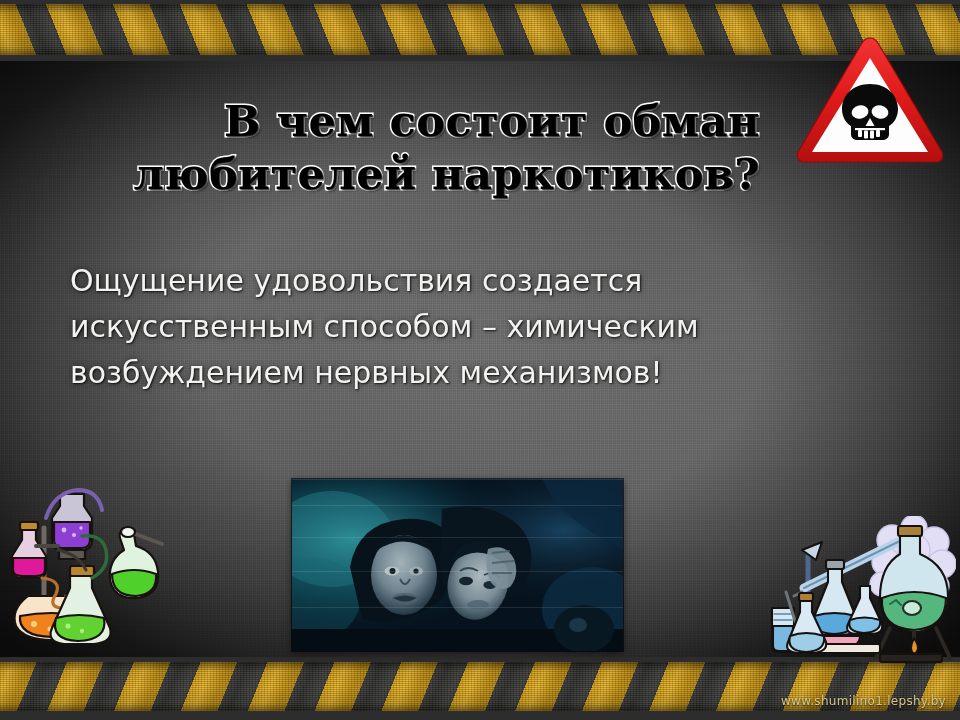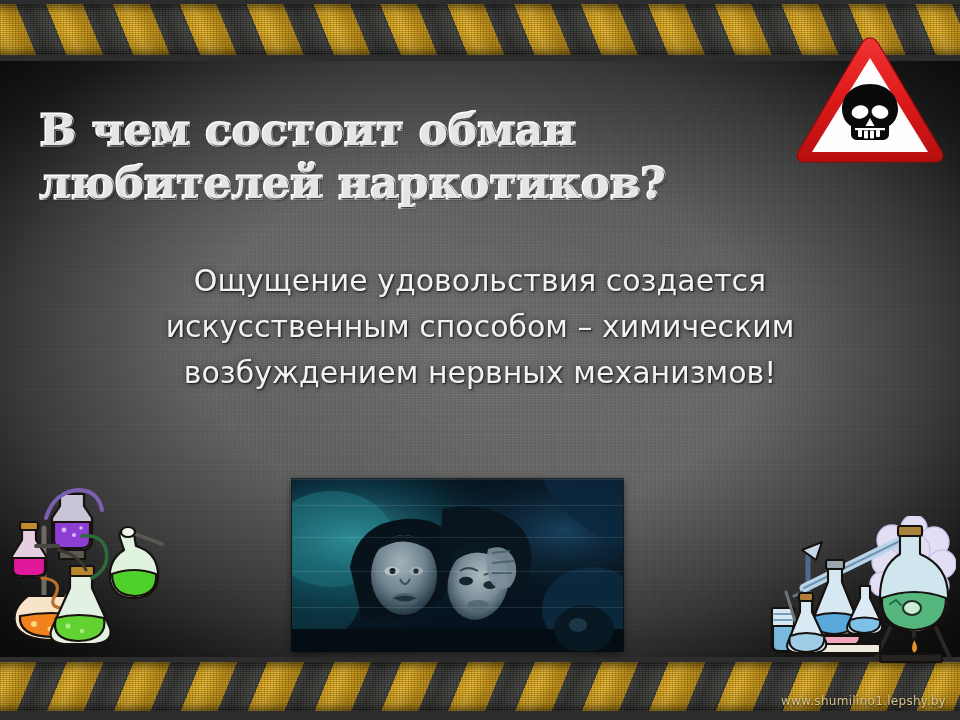--- a/index.html
+++ b/index.html
@@ -102,43 +102,43 @@
     background: #2d2d2d;
   }
   .edge-top-a    { top: 0;   height: 5px; }
   .edge-top-b    { top: 55px; height: 6px; }
   .edge-bot-a    { top: 657px; height: 6px; }
   .edge-bot-b    { top: 711px; height: 9px; }
 
   
   .title {
     position: absolute;
-    left: 40px; top: 104px;
+    left: 40px; top: 95px;
     width: 720px;
-    text-align: left;
+    text-align: right;
     font-family: "DejaVu Serif", "Liberation Serif", serif;
     font-weight: bold;
     font-size: 43px;
     line-height: 53px;
     letter-spacing: 0.5px;
-    color: #e5e5e5;
+    color: #000000;
     -webkit-text-stroke: 3px #ffffff;
     paint-order: stroke fill;
     text-shadow:
        1px 1px 0 rgba(0,0,0,.55),
        2px 2px 2px rgba(0,0,0,.45);
     white-space: pre-line;
   }
 
   
   .body-text {
     position: absolute;
     left: 70px; top: 258px;
     width: 820px;
-    text-align: center;
+    text-align: left;
     font-family: "DejaVu Sans", "Liberation Sans", sans-serif;
     font-size: 30px;
     line-height: 46px;
     color: #f2f2f0;
     text-shadow: 1px 1px 2px rgba(0,0,0,.75), 0 0 6px rgba(0,0,0,.5);
     white-space: pre-line;
   }
 
   
   .warn-sign {

